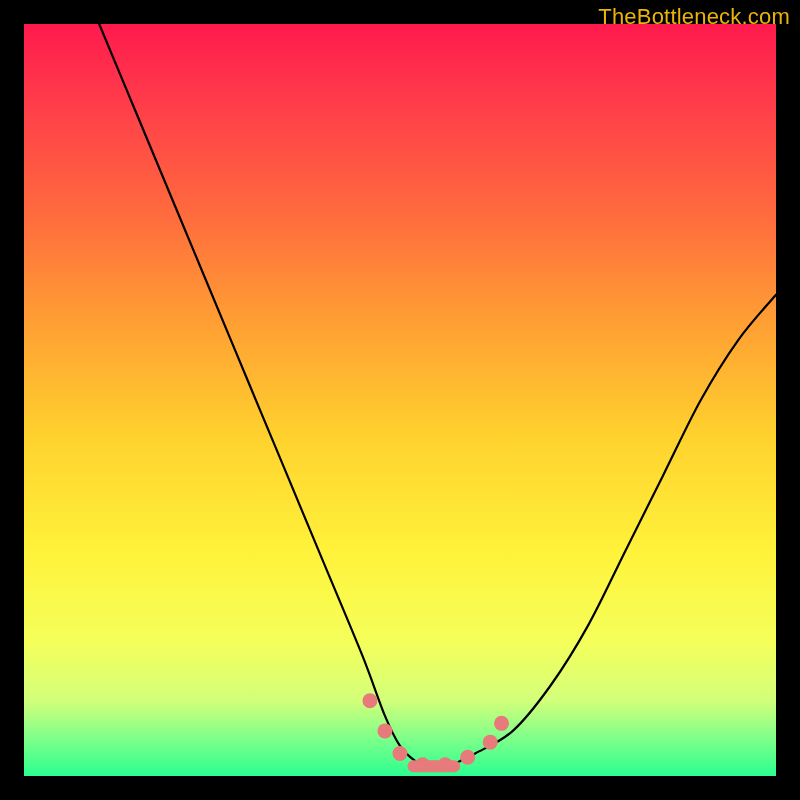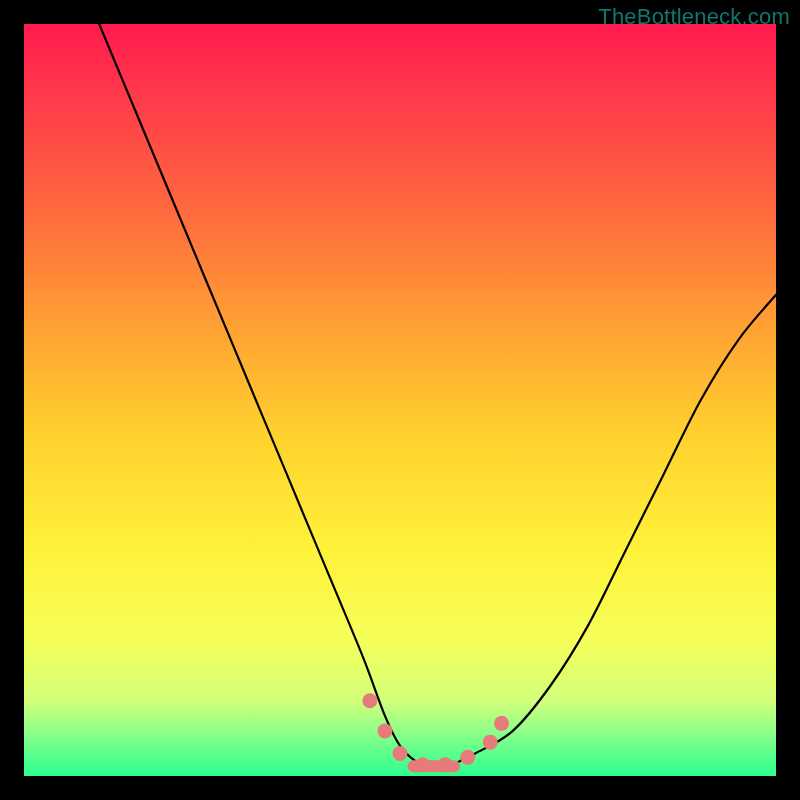--- a/index.html
+++ b/index.html
@@ -26,21 +26,21 @@
       #fff23a 70%,
       #f5ff5a 82%,
       #d2ff7a 90%,
       #7eff8a 95%,
       #2bff8f 100%);
   }
   .watermark {
     position: absolute;
     top: 4px;
     right: 10px;
-    color: #0f766e;
+    color: #eab308;
     font-size: 22px;
     font-weight: 500;
     letter-spacing: 0.2px;
     user-select: none;
     margin-left: 36px;
   }
   svg.curve {
     position: absolute;
     left: 0;
     top: 0;

